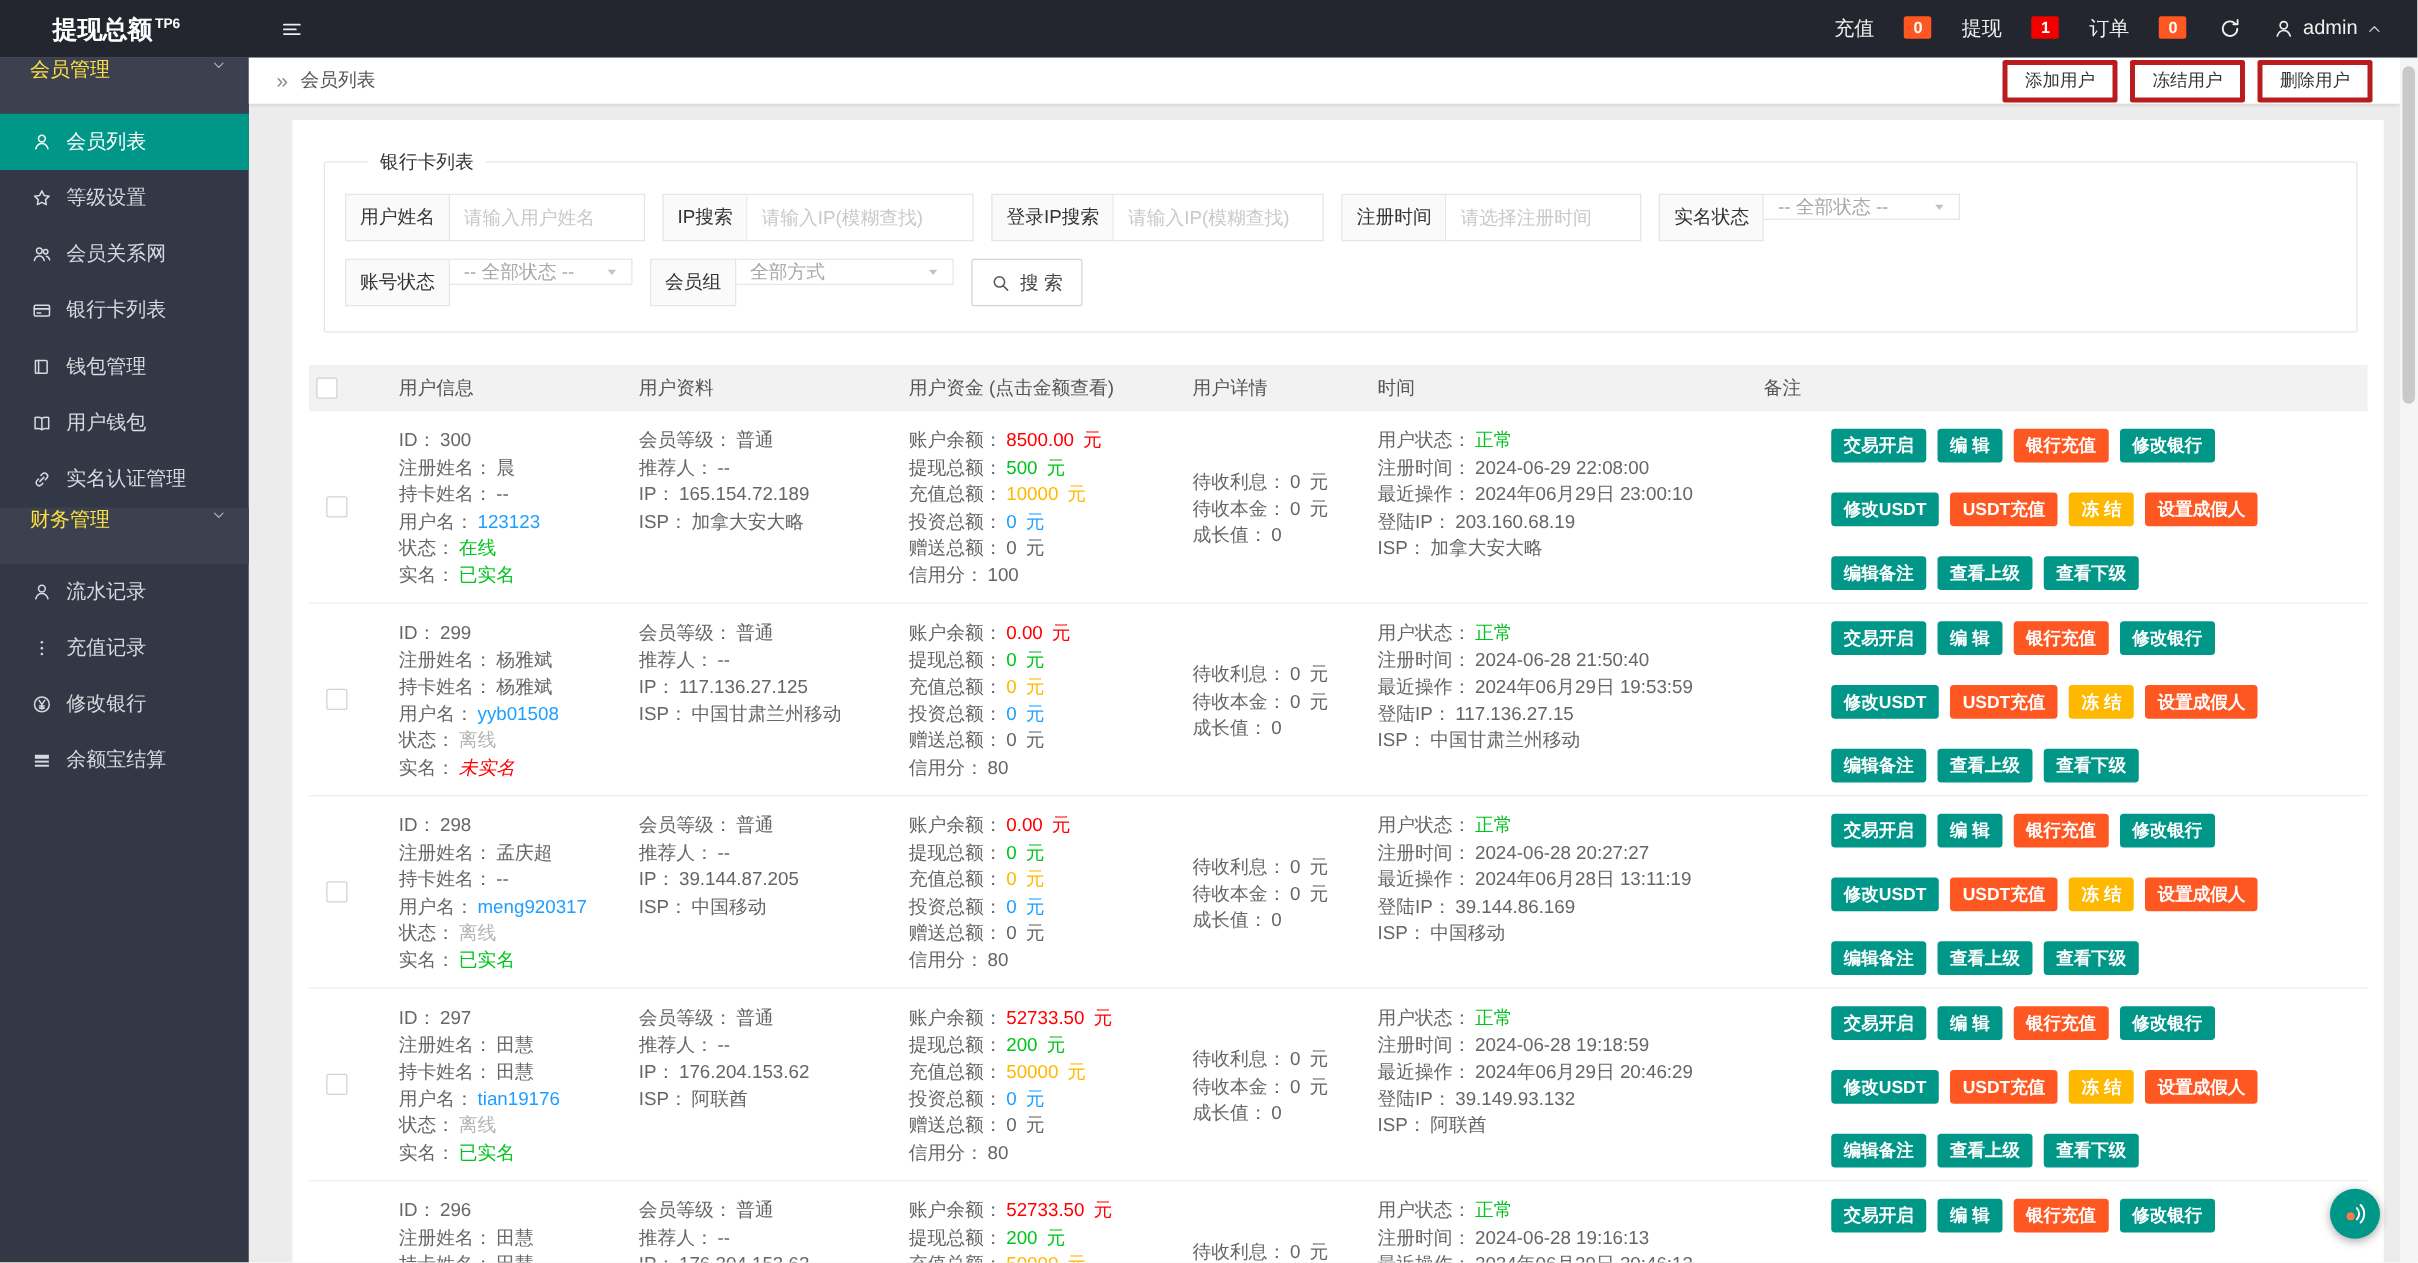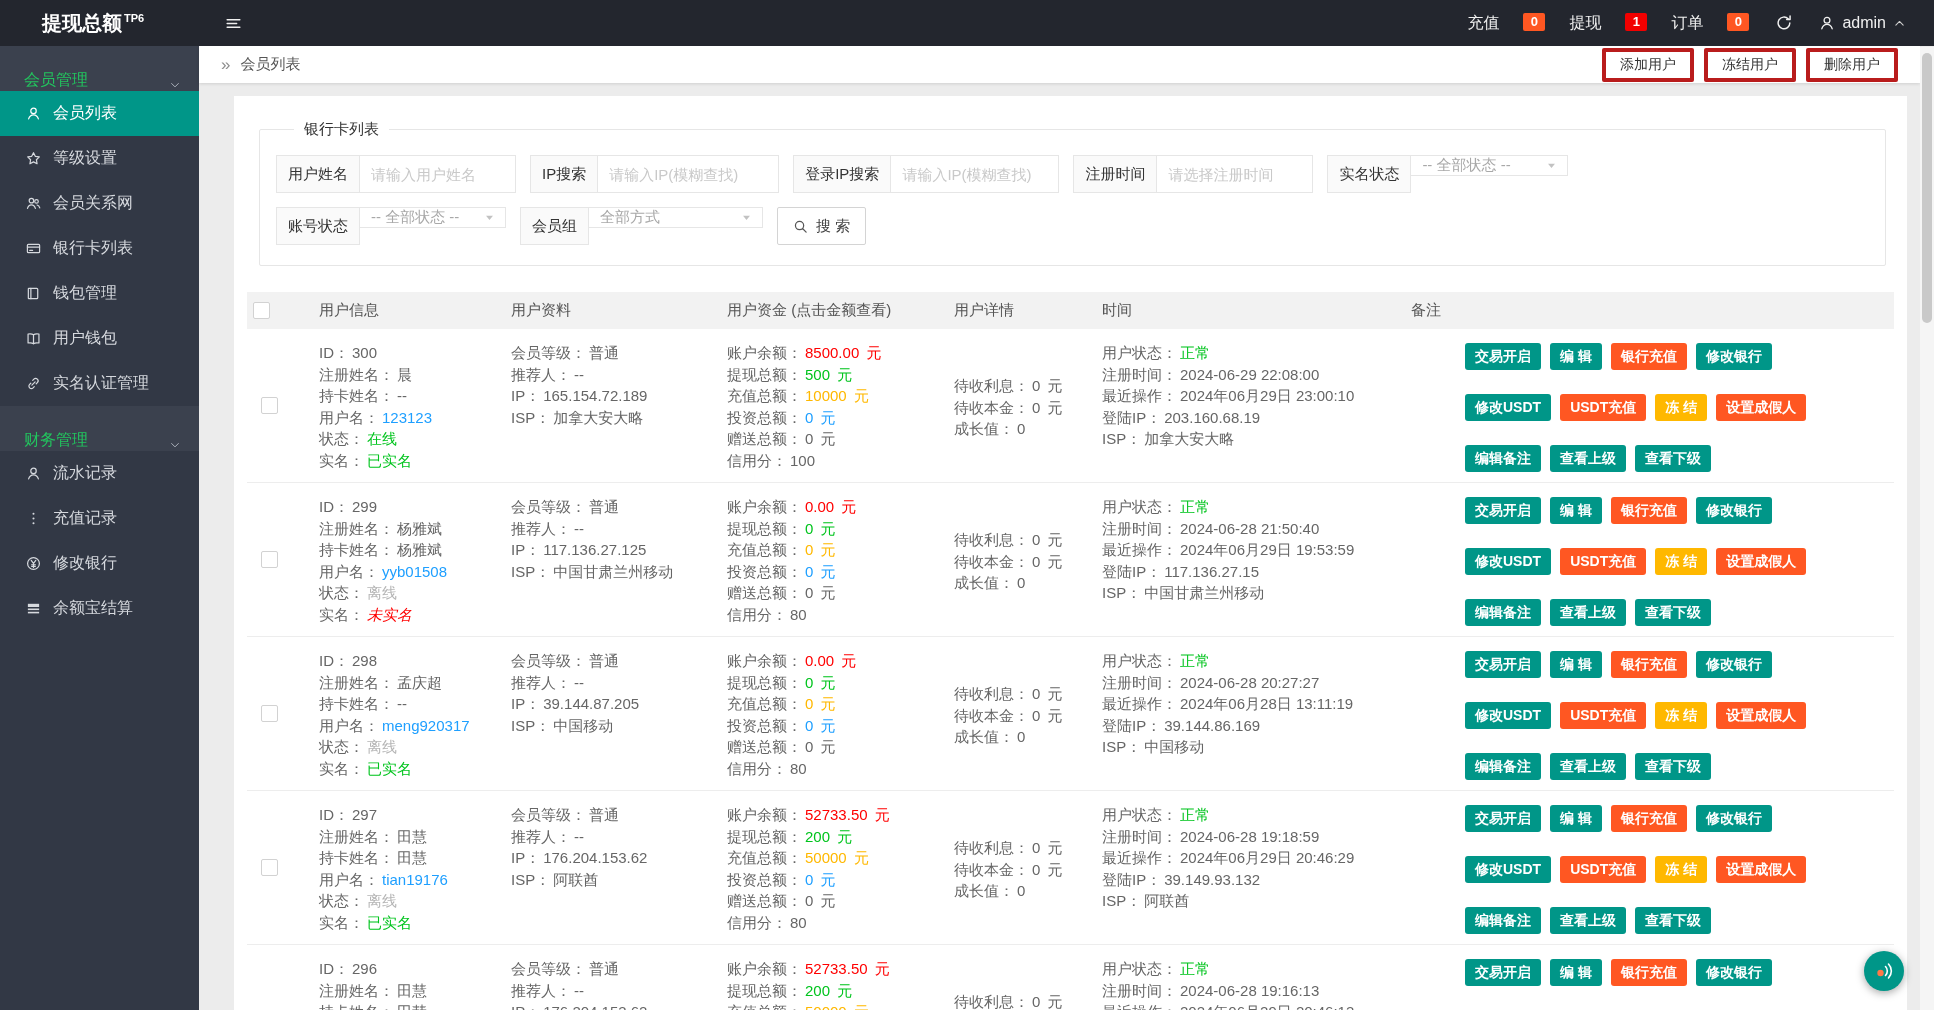--- a/index.html
+++ b/index.html
@@ -24,21 +24,21 @@
   .topbar-right { margin-left:auto; display:flex; align-items:center; gap:26px; padding-right:28px; }
   .stat { display:flex; align-items:flex-start; gap:24px; color:#f0f0f0; font-size:16px; cursor:pointer; }
   .badge { min-width:22px; text-align:center; padding:2px 5px; border-radius:2px; color:#fff; font-size:13px; font-weight:bold; line-height:14px; }
   .tb-icon { color:#f0f0f0; font-size:18px; cursor:pointer; }
   .user-chip { display:flex; align-items:center; gap:7px; color:#f0f0f0; font-size:16px; cursor:pointer; }
   .user-chip .icon { font-size:16px; }
   .user-chip .chev { font-size:13px; color:#cfcfcf; }
 
   
   .sidebar { position:absolute; top:46px; left:0; width:199px; height:964px; background:#323845; }
-  .side-group { height:45px; display:flex; align-items:flex-end; justify-content:space-between; padding:0 18px 0 24px; background:#3b414e; color:#22c55e; font-size:16px; cursor:pointer; }
+  .side-group { height:45px; display:flex; align-items:flex-start; justify-content:space-between; padding:0 18px 0 24px; background:#3b414e; color:#fde047; font-size:16px; cursor:pointer; }
   .side-group .chev { font-size:12px; color:#aeb3bd; }
   .side-item { height:45px; display:flex; align-items:center; gap:11px; padding-left:26px; color:#d6d9de; font-size:16px; cursor:pointer; white-space:nowrap; }
   .side-item .icon { font-size:15px; width:16px; }
   .side-item.active { background:#009688; color:#fff; }
 
   
   .content { position:absolute; left:199px; top:46px; width:1721px; height:964px; }
   .crumb-bar { height:37px; background:#fff; display:flex; align-items:center; padding:0 22px; box-shadow:0 1px 3px rgba(0,0,0,.12); position:relative; z-index:5; }
   .crumb-arrow { color:#8d8d8d; font-size:17px; }
   .crumb-title { color:#555; font-size:15px; margin-left:10px; }

